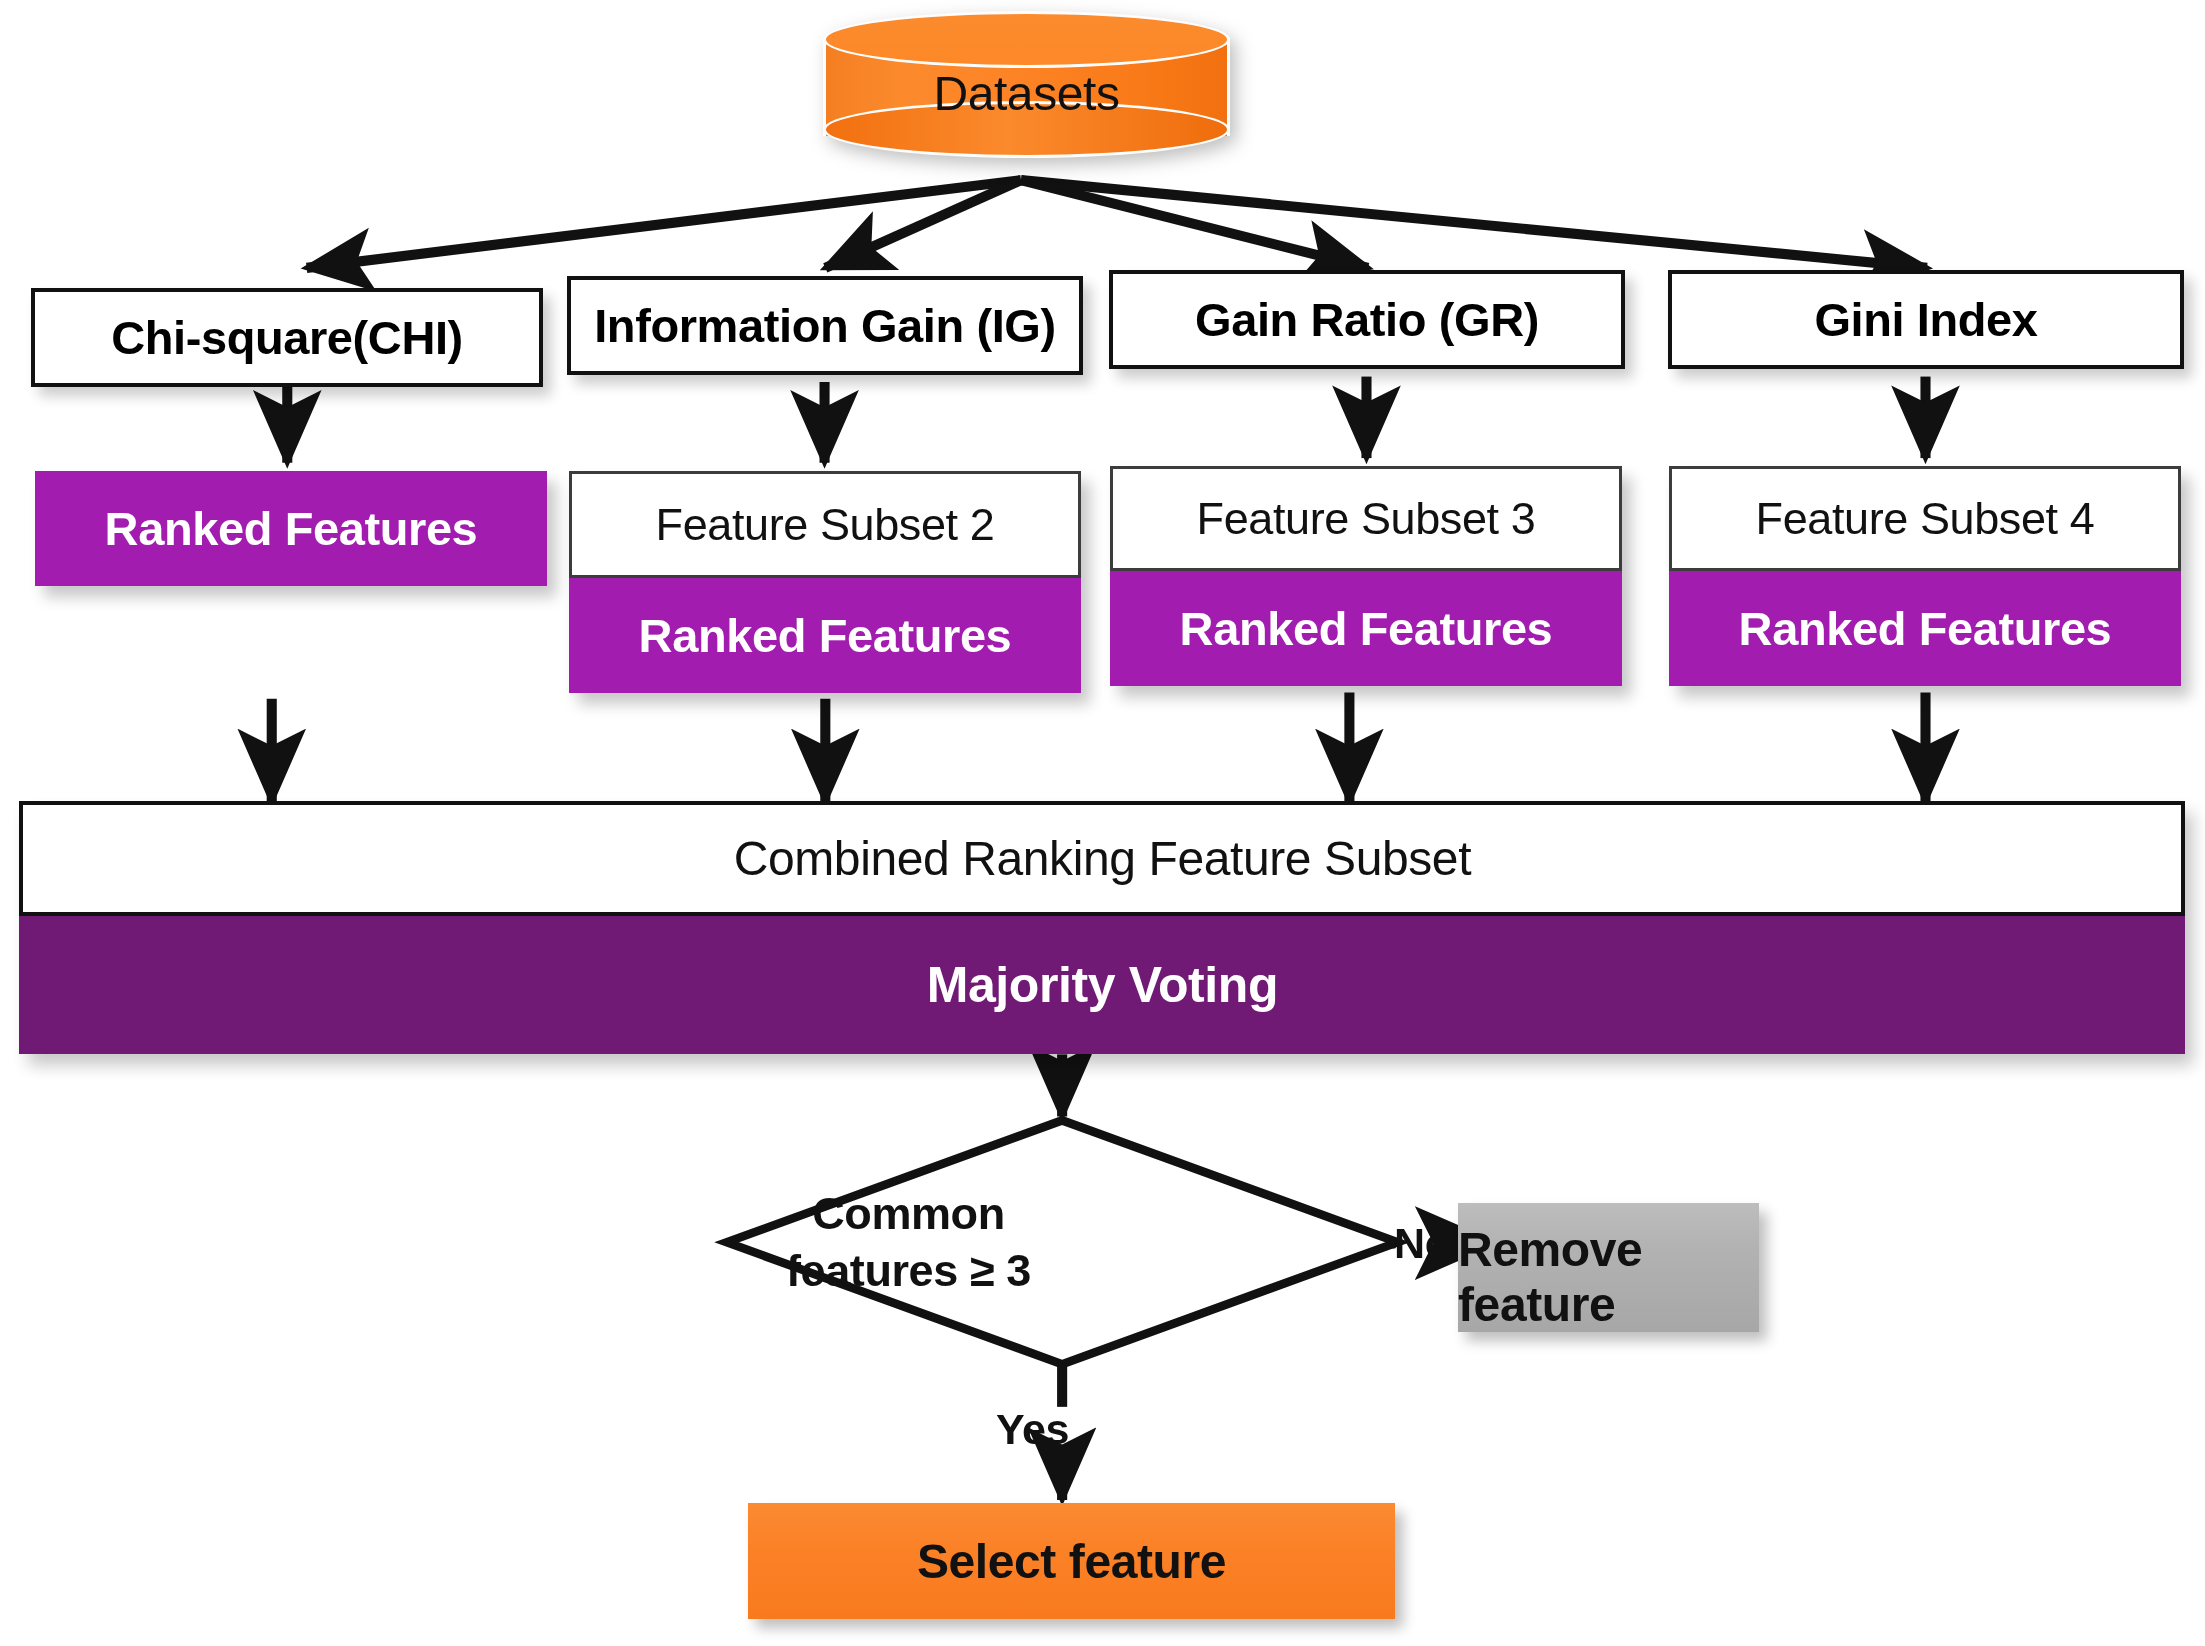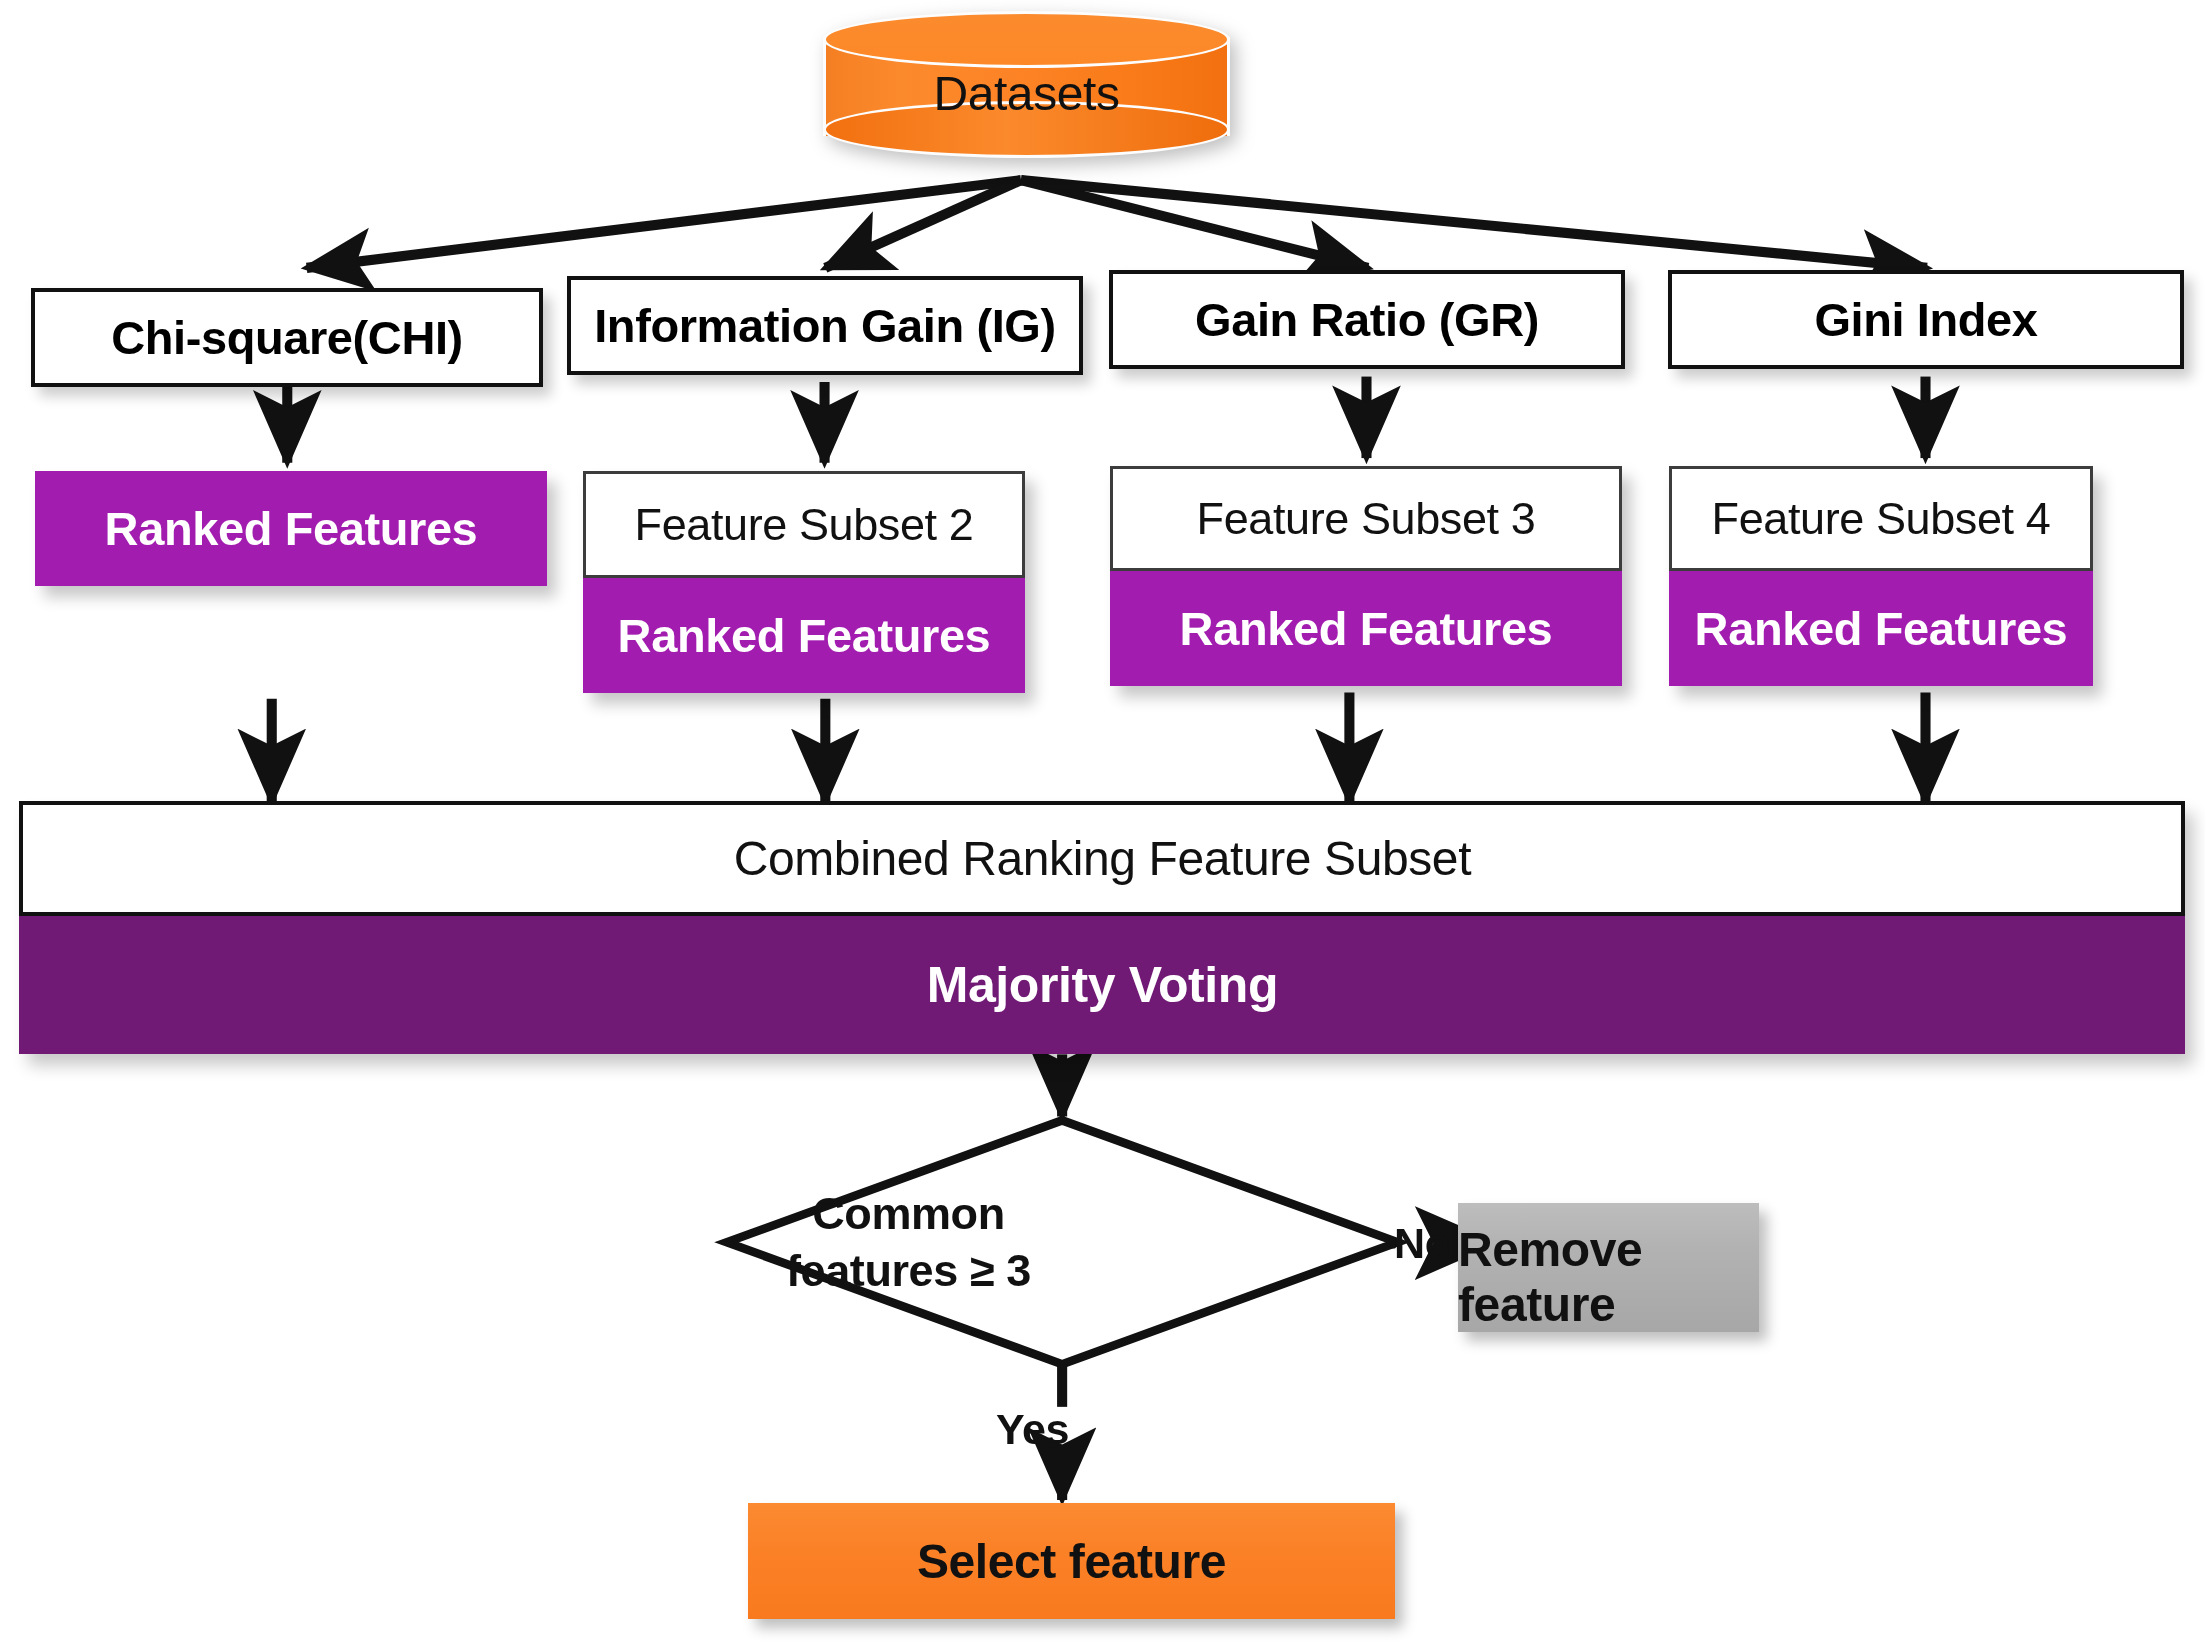--- a/index.html
+++ b/index.html
@@ -286,31 +286,31 @@
   <span>Gain Ratio (GR)</span>
 </div>
 <div class="node method-box" style="left:1668px; top:270px; width:516px; height:99px;">
   <span>Gini Index</span>
 </div>
 
 <div class="subset-wrap" style="left:35px; top:471px; width:512px;">
   <div class="subset-bottom" style="height:115px;">Ranked Features</div>
 </div>
 
-<div class="subset-wrap" style="left:583px; top:471px; width:442px;">
+<div class="subset-wrap" style="left:569px; top:471px; width:512px;">
   <div class="subset-top" style="height:107px;">Feature Subset 2</div>
   <div class="subset-bottom" style="height:115px;">Ranked Features</div>
 </div>
 
 <div class="subset-wrap" style="left:1110px; top:466px; width:512px;">
   <div class="subset-top" style="height:105px;">Feature Subset 3</div>
   <div class="subset-bottom" style="height:115px;">Ranked Features</div>
 </div>
 
-<div class="subset-wrap" style="left:1669px; top:466px; width:424px;">
+<div class="subset-wrap" style="left:1669px; top:466px; width:512px;">
   <div class="subset-top" style="height:105px;">Feature Subset 4</div>
   <div class="subset-bottom" style="height:115px;">Ranked Features</div>
 </div>
 
 <div class="combined-wrap" style="left:19.4px; top:801px; width:2166px;">
   <div class="combined-top" style="height:115px;">Combined Ranking Feature Subset</div>
   <div class="combined-bottom" style="height:138px;">Majority Voting</div>
 </div>
 
 <div class="diamond-label">

